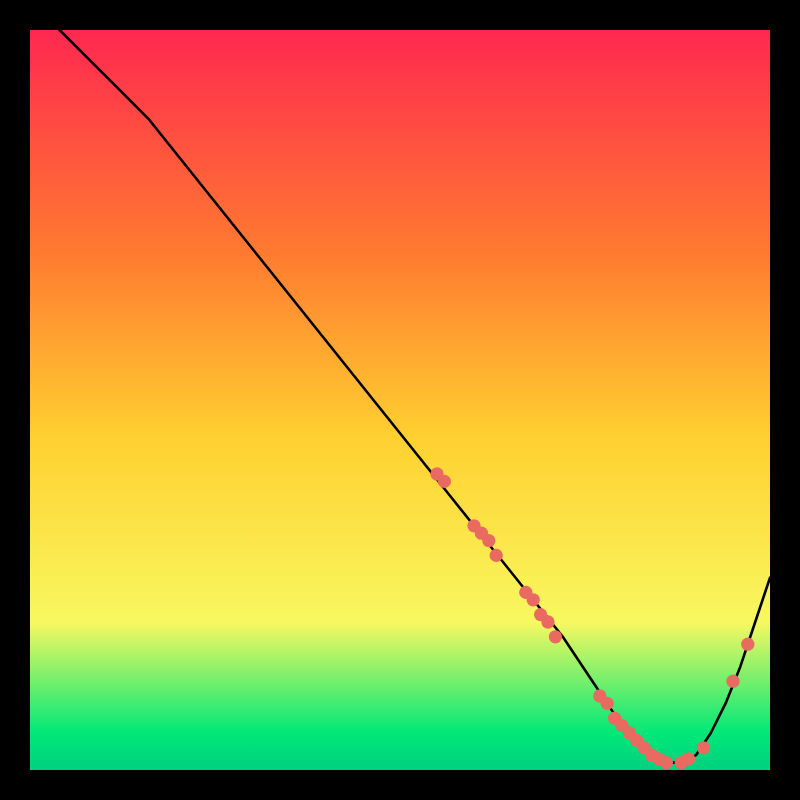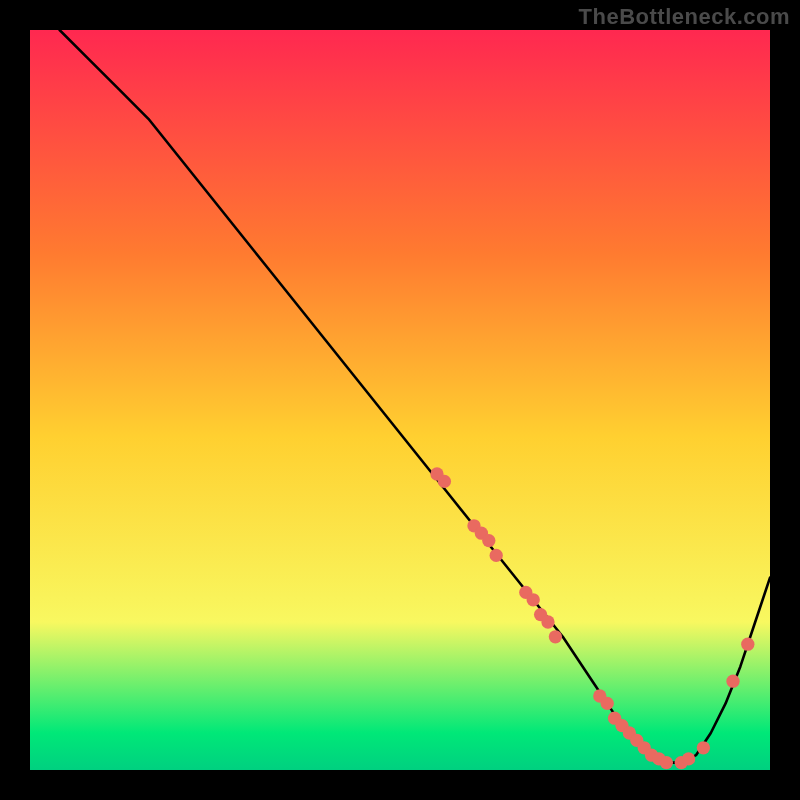--- a/index.html
+++ b/index.html
@@ -32,21 +32,20 @@
     top: 30px;
     width: 740px;
     height: 740px;
     display: block;
   }
 </style>
 </head>
 <body>
 
 <div class="frame">
-  <div class="watermark">TheBottleneck.com</div>
   <svg class="plot" viewBox="0 0 100 100" preserveAspectRatio="none">
     <defs>
       <linearGradient id="bg-grad" x1="0" y1="0" x2="0" y2="1">
         <stop id="g0" offset="0%" stop-color="#FF2850"></stop>
         <stop id="g1" offset="30%" stop-color="#FF7A30"></stop>
         <stop id="g2" offset="55%" stop-color="#FFD030"></stop>
         <stop id="g3" offset="80%" stop-color="#F8F860"></stop>
         <stop id="g4" offset="95%" stop-color="#00E878"></stop>
         <stop id="g5" offset="100%" stop-color="#00D080"></stop>
       </linearGradient>

